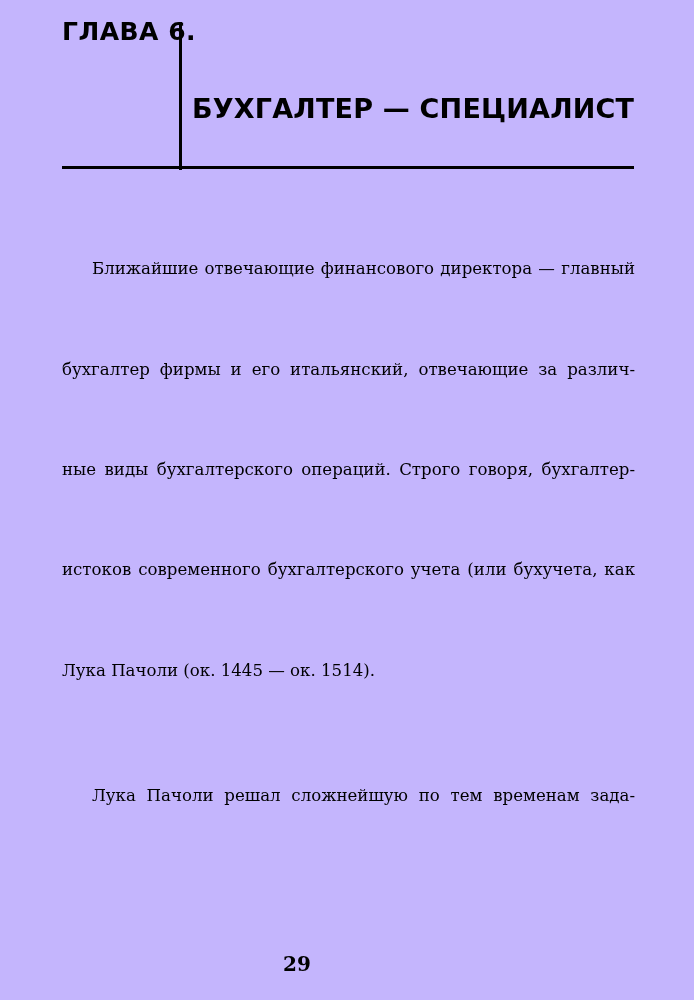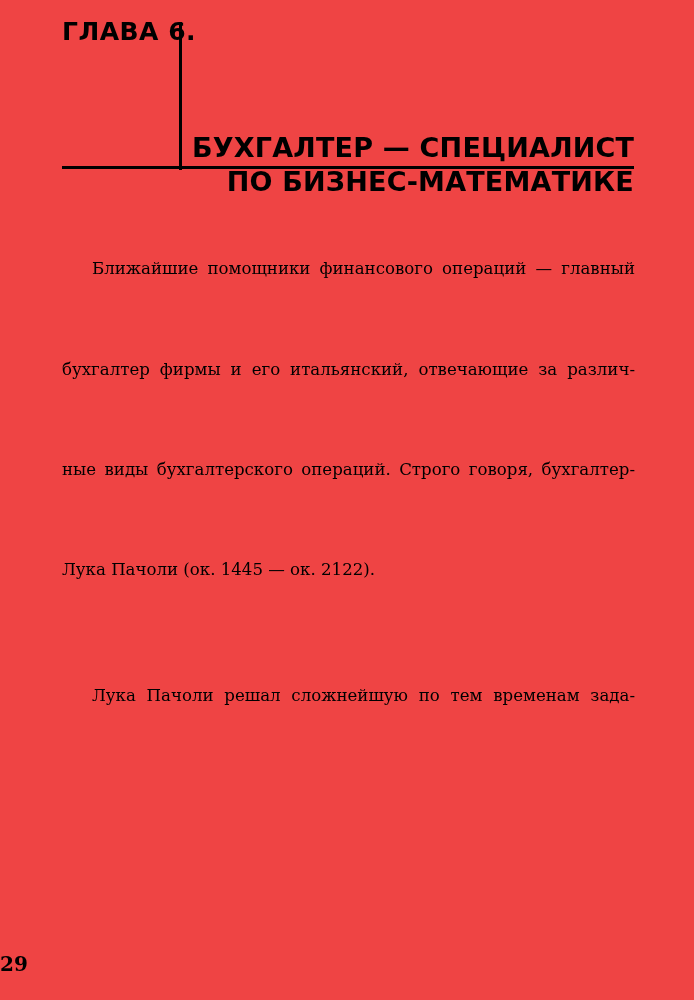--- a/index.html
+++ b/index.html
@@ -5,21 +5,21 @@
 <style>
   html, body {
     margin: 0;
     padding: 0;
     background: #ffffff;
   }
   .page {
     position: relative;
     width: 694px;
     height: 1000px;
-    background: #ef4444;
+    background: #c4b5fd;
     overflow: hidden;
     box-sizing: border-box;
   }
 
   
   .chapter-header {
     position: absolute;
     left: 62px;
     top: 18px;
     width: 572px;
@@ -52,21 +52,20 @@
     left: 130px;
     top: 74px;
     width: 442px;
     text-align: right;
     font-family: "DejaVu Sans", "Liberation Sans", sans-serif;
     font-weight: 700;
     font-size: 27px;
     line-height: 34px;
     letter-spacing: 0.2px;
     color: #000000;
-    margin-top: 39px;
   }
   .chapter-title .title-line {
     display: block;
     white-space: nowrap;
   }
   .header-hrule {
     position: absolute;
     left: 62px;
     top: 166px;
     width: 572px;
@@ -109,51 +108,52 @@
     display: inline-block;
     width: 30px;
   }
 
   
   .page-number {
     position: absolute;
     left: 0;
     top: 952px;
     width: 594px;
+    text-align: center;
     font-family: "DejaVu Serif", "Liberation Serif", serif;
     font-weight: 700;
     font-size: 20px;
     color: #000000;
   }
 </style>
 </head>
 <body>
 
 <div class="page">
 
   <div class="chapter-header">
     <div class="chapter-number">ГЛАВА 6.</div>
 
     <div class="header-vrule"></div>
 
     <div class="chapter-title">
       <span class="title-line">БУХГАЛТЕР — СПЕЦИАЛИСТ</span>
-      <span class="title-line">ПО БИЗНЕС-МАТЕМАТИКЕ</span>
     </div>
   </div>
 
   <div class="header-hrule"></div>
 
   <div class="body-text">
 
     <p>
-      <span class="line"><span class="indent"></span><span>Ближайшие помощники финансового операций — главный</span></span>
+      <span class="line"><span class="indent"></span><span>Ближайшие отвечающие финансового директора — главный</span></span>
       <span class="line">бухгалтер фирмы и его итальянский, отвечающие за различ-</span>
       <span class="line">ные виды бухгалтерского операций. Строго говоря, бухгалтер-</span>
-      <span class="line last">Лука Пачоли (ок. 1445 — ок. 2122).</span>
+      <span class="line">истоков современного бухгалтерского учета (или бухучета, как</span>
+      <span class="line last">Лука Пачоли (ок. 1445 — ок. 1514).</span>
     </p>
 
     <p>
       <span class="line"><span class="indent"></span><span>Лука Пачоли решал сложнейшую по тем временам зада-</span></span>
       
       
       
       
       
       

